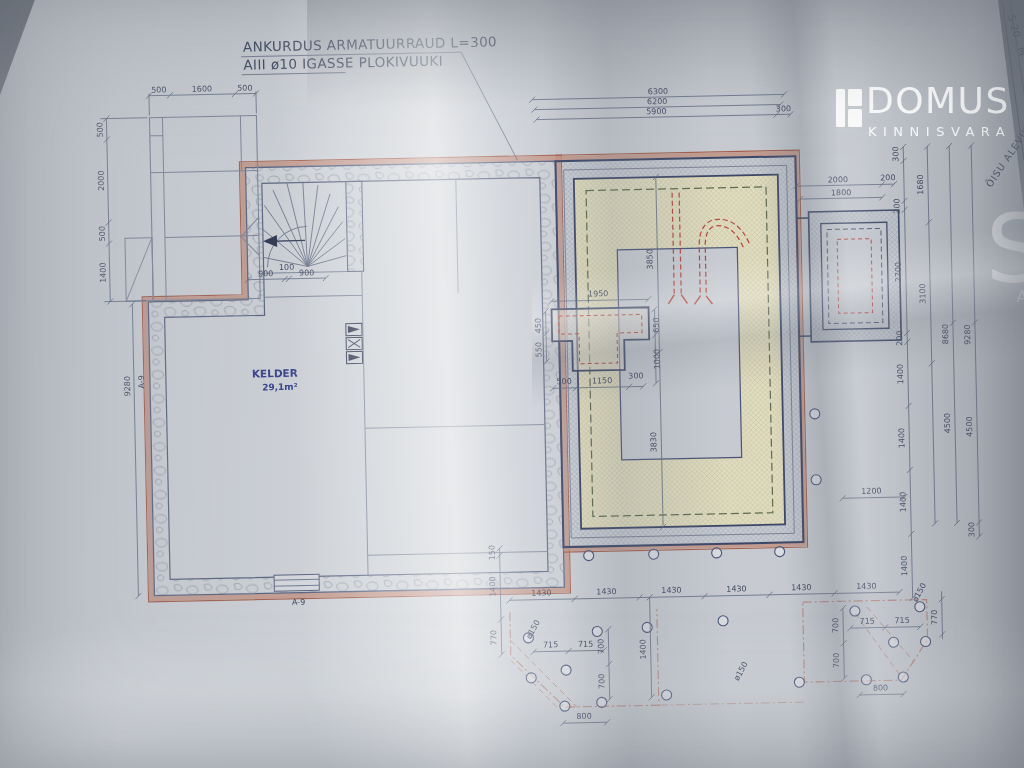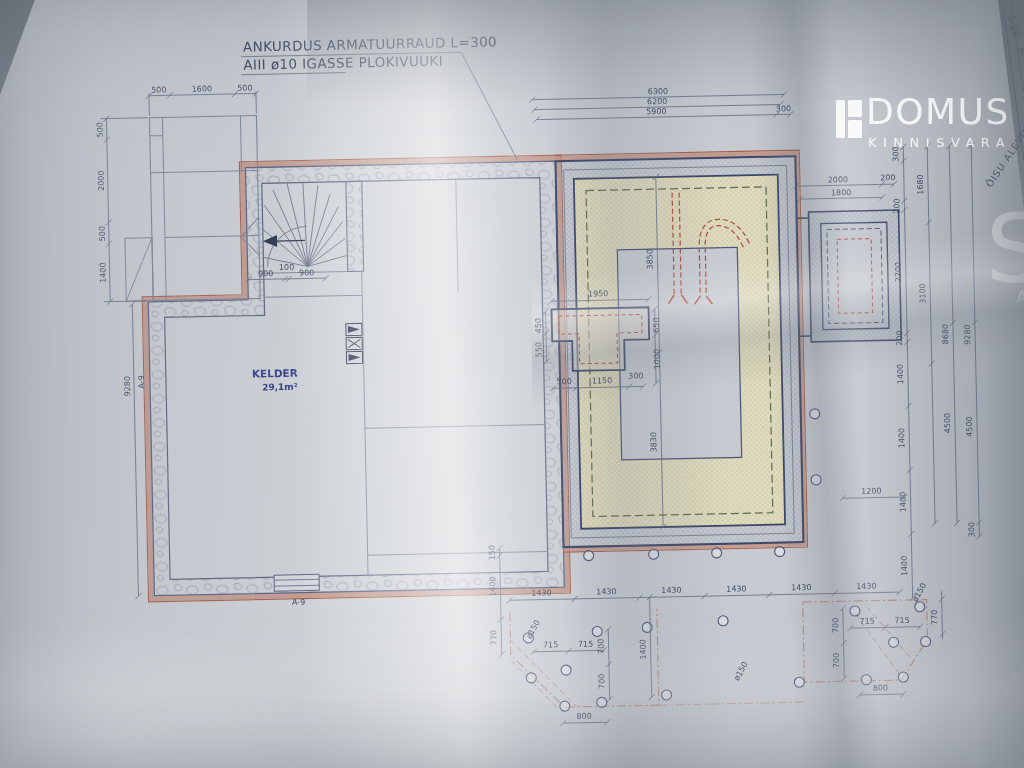--- a/index.html
+++ b/index.html
@@ -23,21 +23,21 @@
              background:linear-gradient(180deg,#6f747c,#9096a0);clip-path:polygon(100% 0,0 0,100% 100%);}
   #plan{position:absolute;left:0;top:0;}
   #plan .rot{transform:rotate(-1.2deg);transform-origin:520px 380px;}
   text{fill:#3f4962;}
   .dim{font-size:8px;text-anchor:middle;}
   .note{font-size:13.5px;letter-spacing:.4px;fill:#3c465f;}
   .rm{font-size:10.5px;font-weight:bold;fill:#37418c;}
   .rma{font-size:9px;font-weight:bold;fill:#37418c;}
   .edgetxt{font-size:10px;fill:#444d63;}
   .wm{fill:#ffffff;opacity:.8;}
-  #logo{position:absolute;left:834px;top:97px;width:190px;height:62px;color:#fff;opacity:.93;}
+  #logo{position:absolute;left:834px;top:86px;width:190px;height:62px;color:#fff;opacity:.93;}
   #logo .word{position:absolute;left:32px;top:-6px;font-size:36px;letter-spacing:1.5px;}
   #logo .sub{position:absolute;left:34px;top:38px;font-size:13px;letter-spacing:6.5px;}
 </style>
 </head>
 <body>
 
 <div id="photo">
   <div id="corner-tl"></div>
   <div id="corner-tr"></div>
 

